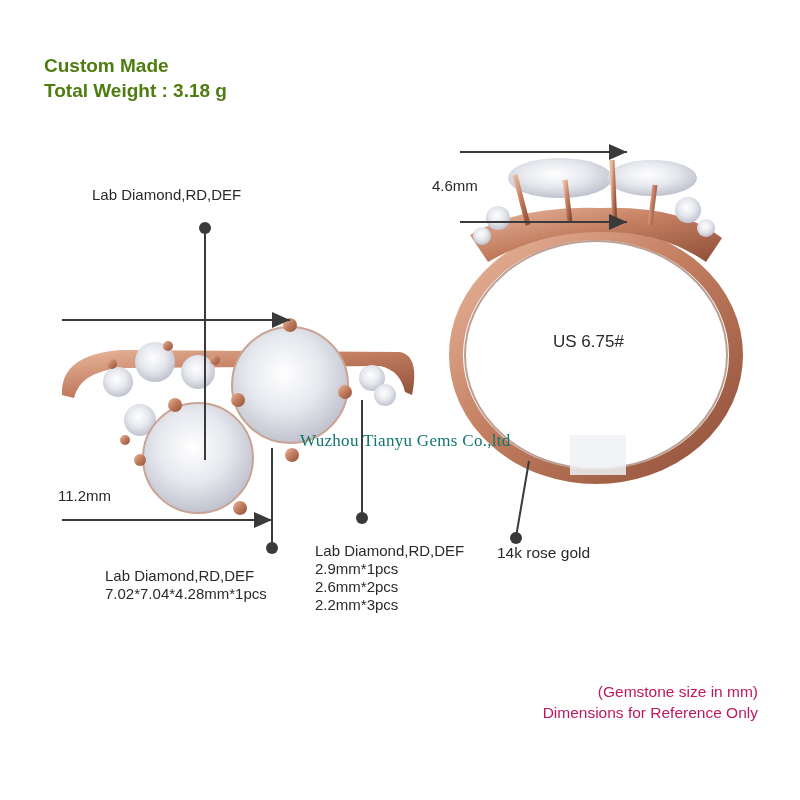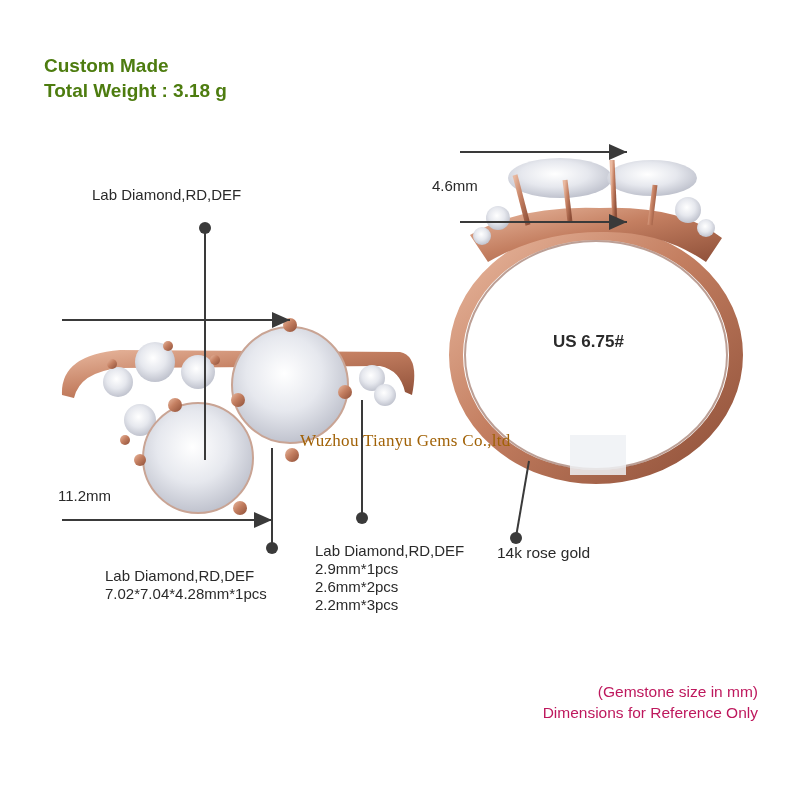--- a/index.html
+++ b/index.html
@@ -1,21 +1,21 @@
 <!DOCTYPE html>
 <html><head>
 <meta charset="utf-8">
 <style>
   html,body{margin:0;padding:0;background:#fff;}
   body{width:800px;height:800px;position:relative;overflow:hidden;font-family:"Liberation Sans",sans-serif;color:#222;}
   .abs{position:absolute;}
   .title{left:44px;top:53px;font-weight:bold;font-size:19px;line-height:25px;color:#4d7c0f;}
   .lbl{font-size:15px;line-height:18px;color:#2a2a2a;white-space:nowrap;}
   .note{right:42px;top:681px;text-align:right;font-size:15.5px;line-height:21px;color:#be185d;}
-  .watermark{left:300px;top:431px;font-family:"Liberation Serif",serif;font-size:17px;color:#a16207;letter-spacing:.3px;white-space:nowrap;}
+  .watermark{left:300px;top:431px;font-family:"Liberation Serif",serif;font-size:17px;color:#0f766e;letter-spacing:.3px;white-space:nowrap;}
   svg{position:absolute;left:0;top:0;}
 </style>
 </head>
 <body>
 
 <div class="abs title">
   <div>Custom Made</div>
   <div>Total Weight : 3.18 g</div>
 </div>
 
@@ -120,18 +120,18 @@
   <div>Lab Diamond,RD,DEF</div>
   <div>2.9mm*1pcs</div>
   <div>2.6mm*2pcs</div>
   <div>2.2mm*3pcs</div>
 </div>
 
 <div class="abs lbl" style="left:497px;top:544px;font-size:15.5px;">14k rose gold</div>
 
 <div class="abs lbl" style="left:432px;top:177px;">4.6mm</div>
 
-<div class="abs lbl" style="left:553px;top:333px;font-size:17px;font-weight:bold;">US 6.75#</div>
+<div class="abs lbl" style="left:553px;top:333px;font-size:17px;">US 6.75#</div>
 
 <div class="abs note">
   <div>(Gemstone size in mm)</div>
   <div>Dimensions for Reference Only</div>
 </div>
 
 </body></html>

